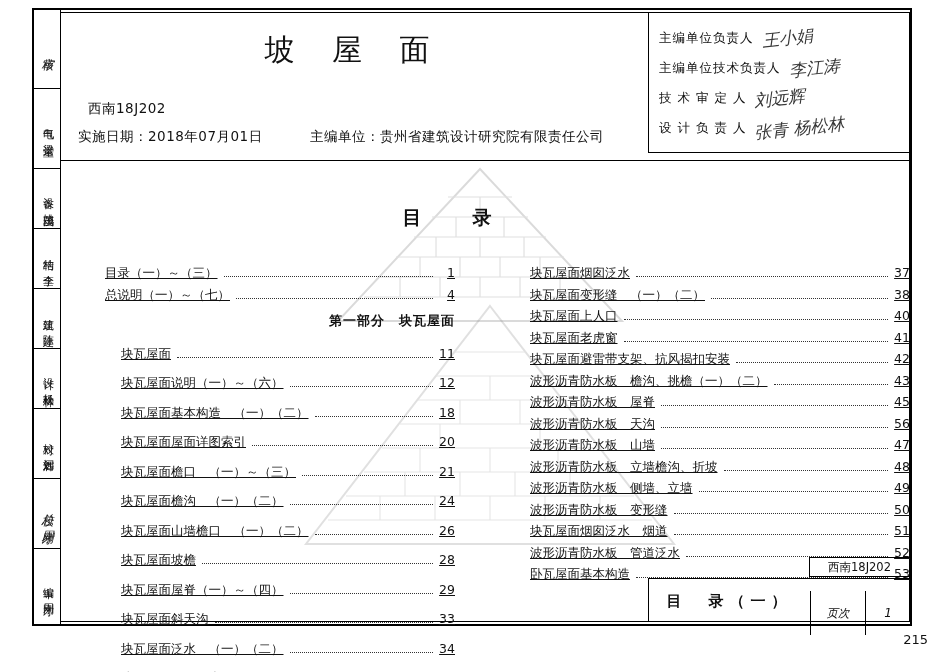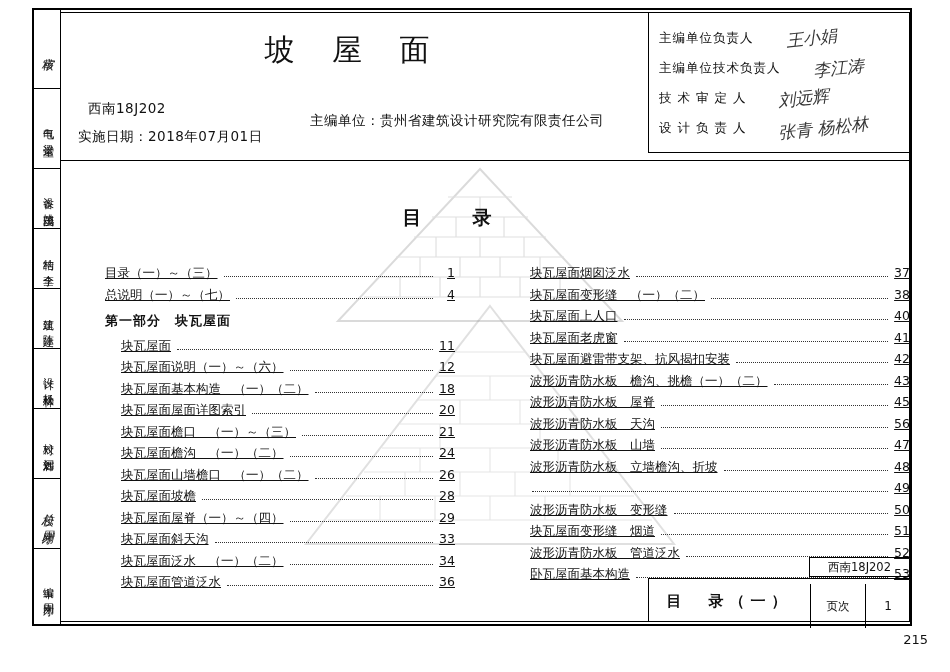--- a/index.html
+++ b/index.html
@@ -45,21 +45,21 @@
   }
 
   
   .titleblock{
     position:absolute;left:648px;top:13px;width:261px;height:140px;
     border-left:1.5px solid #000;border-bottom:1.5px solid #000;
     box-sizing:border-box;
     padding:10px 6px 0 10px;
   }
   .tb-row{
-    display:flex;align-items:center;height:30px;font-size:12.5px;gap:24px;
+    display:flex;align-items:center;height:30px;font-size:12.5px;
   }
   .tb-label{letter-spacing:1px;white-space:nowrap;}
   .tb-sign{
     margin-left:8px;
     font-family:"DejaVu Serif","Liberation Serif",serif;
     font-style:italic;font-size:17px;color:#222;
     transform:rotate(-6deg);
     opacity:.9;
   }
 
@@ -67,21 +67,21 @@
   .main-title{
     position:absolute;left:60px;top:30px;width:588px;
     text-align:center;font-size:30px;letter-spacing:14px;
     font-family:"DejaVu Sans","Liberation Sans",sans-serif;
   }
   .sub-line{
     position:absolute;font-size:13.5px;letter-spacing:.5px;
   }
   #code-line{left:88px;top:100px;}
   #date-line{left:78px;top:128px;}
-  #unit-line{left:310px;top:112px;}
+  #unit-line{left:310px;top:128px;}
 
   .hr-main{
     position:absolute;left:61px;top:160px;width:848px;height:0;
     border-top:1.5px solid #000;
   }
 
   
   .catalog-title{
     position:absolute;left:0;top:205px;width:910px;text-align:center;
     font-size:19px;letter-spacing:16px;font-weight:bold;
@@ -112,23 +112,23 @@
     text-decoration:underline;
   }
   .toc-item .label{padding-right:4px;}
   .toc-item .dots{
     flex:1 1 auto;
     border-bottom:1.5px dotted #333;
     margin:0 2px 4px 2px;
     height:10px;
   }
   .toc-item .pg{padding-left:4px;min-width:16px;text-align:right;}
-  .toc-item.indent .label{padding-left:16px;}
+  .toc-item.indent .label{padding-left:16px;margin-top:8px;}
   .section-head{
-    text-align:left;font-weight:bold;font-size:13px;
+    text-align:right;font-weight:bold;font-size:13px;
     margin:9px 0 8px 0;letter-spacing:1px;
   }
 
   
   .footer-block{
     position:absolute;left:648px;top:578px;width:261px;height:44px;
     border-left:1.5px solid #000;border-top:1.5px solid #000;
     box-sizing:border-box;
   }
   .fb-code{
@@ -136,23 +136,23 @@
     border-left:1.5px solid #000;border-top:1.5px solid #000;
     border-bottom:1.5px solid #000;box-sizing:border-box;
     font-size:11.5px;display:flex;align-items:center;justify-content:center;
   }
   .fb-main{
     position:absolute;left:0;top:0;width:161px;height:44px;
     display:flex;align-items:center;justify-content:center;
     font-size:15px;letter-spacing:6px;font-weight:bold;
   }
   .fb-right{
-    position:absolute;left:161px;top:5px;width:100px;height:44px;
+    position:absolute;left:161px;top:12px;width:100px;height:44px;
     border-left:1.5px solid #000;box-sizing:border-box;
-    display:flex;align-items:center;
+    display:flex;align-items:center;font-style:italic;
   }
   .fb-pg-label{
     width:54px;text-align:center;font-size:11.5px;
     border-right:1.5px solid #000;height:100%;
     display:flex;align-items:center;justify-content:center;
   }
   .fb-pg-val{
     flex:1;text-align:center;font-size:12px;
   }
   .page-number{
@@ -402,30 +402,31 @@
         <span class="label">波形沥青防水板　山墙</span>
         <span class="dots"></span>
         <span class="pg">47</span>
       </div>
       <div class="toc-item">
         <span class="label">波形沥青防水板　立墙檐沟、折坡</span>
         <span class="dots"></span>
         <span class="pg">48</span>
       </div>
       <div class="toc-item">
+        <span class="label">波形沥青防水板　侧墙、立墙</span>
         <span class="dots"></span>
         <span class="pg">49</span>
       </div>
       <div class="toc-item">
         <span class="label">波形沥青防水板　变形缝</span>
         <span class="dots"></span>
         <span class="pg">50</span>
       </div>
       <div class="toc-item">
-        <span class="label">块瓦屋面变形缝　烟道</span>
+        <span class="label">块瓦屋面烟囱泛水　烟道</span>
         <span class="dots"></span>
         <span class="pg">51</span>
       </div>
       <div class="toc-item">
         <span class="label">波形沥青防水板　管道泛水</span>
         <span class="dots"></span>
         <span class="pg">52</span>
       </div>
       <div class="toc-item">
         <span class="label">卧瓦屋面基本构造</span>

